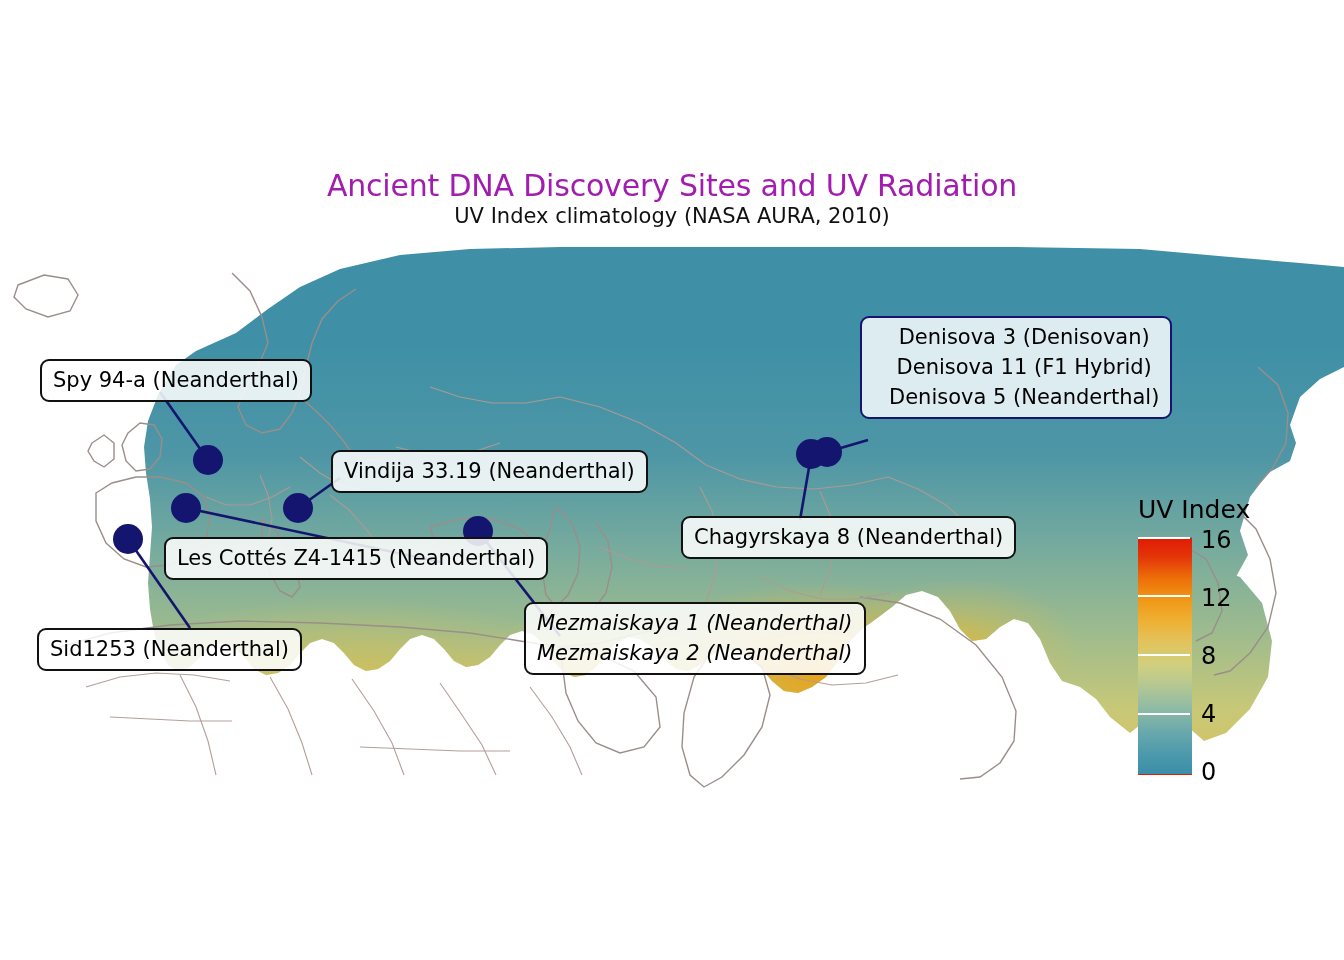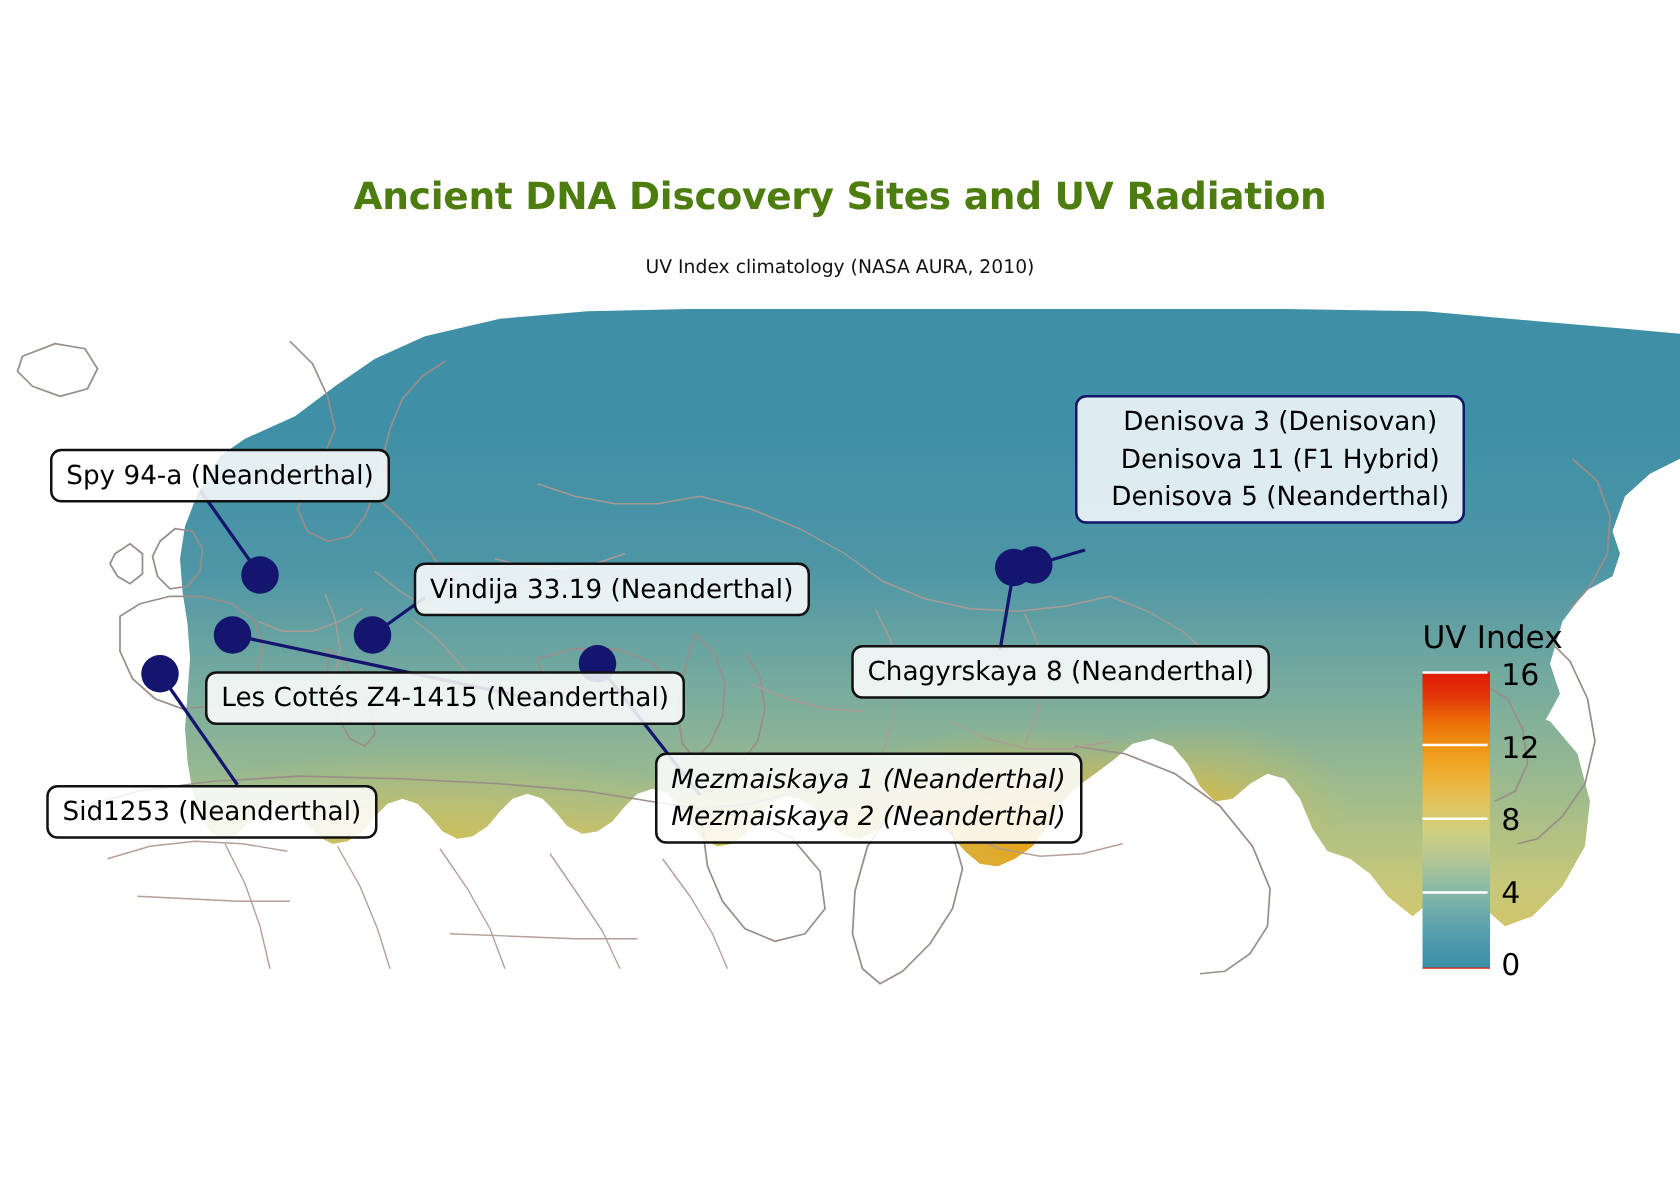--- a/index.html
+++ b/index.html
@@ -3,26 +3,26 @@
 <meta charset="utf-8">
 <style>
   html,body{margin:0;padding:0;background:#ffffff;}
   body{width:1344px;height:960px;overflow:hidden;
        font-family:"DejaVu Sans","Liberation Sans",sans-serif;}
 
   #stage{position:relative;width:1344px;height:960px;background:#fff;}
 
   
   #title{
-    position:absolute; left:0; top:140px; width:1344px; text-align:center;
-    font-size:30px; font-weight:bold; color:#4d7c0f; letter-spacing:-0.2px;
+    position:absolute; left:0; top:168px; width:1344px; text-align:center;
+    font-size:30px; font-weight:normal; color:#a21caf; letter-spacing:-0.2px;
   }
   #subtitle{
     position:absolute; left:0; top:204px; width:1344px; text-align:center;
-    font-size:15px; font-weight:normal; color:#111;
+    font-size:21px; font-weight:normal; color:#111;
   }
 
   
   #map-area{
     position:absolute; left:0; top:247px; width:1344px; height:549px;
     overflow:hidden; background:#ffffff;
   }
   #map-svg{position:absolute;left:0;top:0;width:1344px;height:549px;}
 
   

